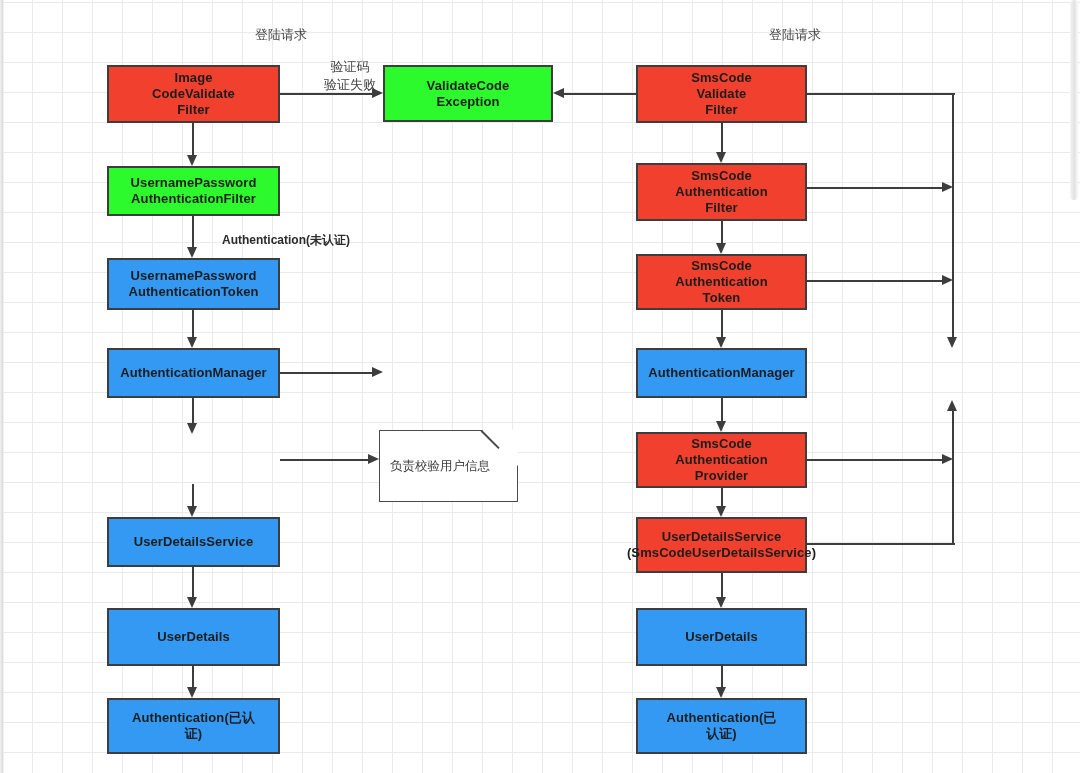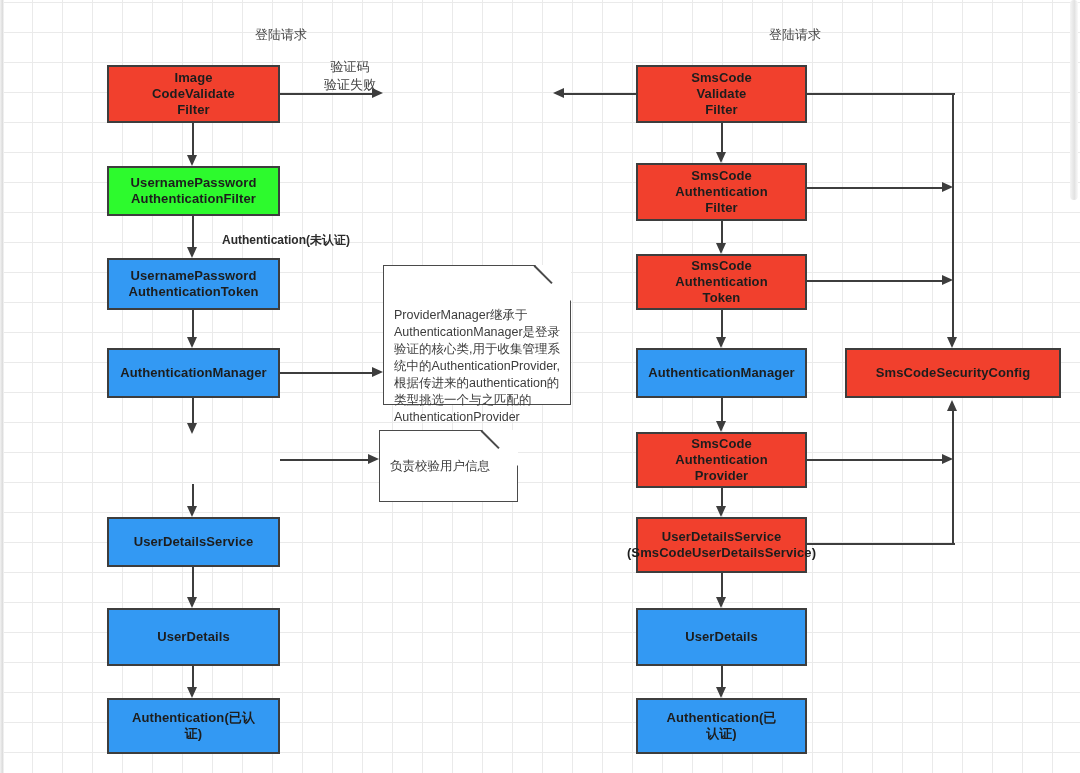--- a/index.html
+++ b/index.html
@@ -161,20 +161,22 @@
 
   <div class="node blue" style="left:107px; top:348px; width:173px; height:50px;">AuthenticationManager</div>
 
 
   <div class="node blue" style="left:107px; top:517px; width:173px; height:50px;">UserDetailsService</div>
 
   <div class="node blue" style="left:107px; top:608px; width:173px; height:58px;">UserDetails</div>
 
   <div class="node blue" style="left:107px; top:698px; width:173px; height:56px;">Authentication(已认证)</div>
 
+  <div class="node green" style="left:383px; top:65px; width:170px; height:57px;">ValidateCode
+Exception</div>
 
   <div class="node red" style="left:636px; top:65px; width:171px; height:58px;">SmsCode
 Validate
 Filter</div>
 
   <div class="node red" style="left:636px; top:163px; width:171px; height:58px;">SmsCode
 Authentication
 Filter</div>
 
   <div class="node red" style="left:636px; top:254px; width:171px; height:56px;">SmsCode
@@ -187,26 +189,21 @@
 Authentication
 Provider</div>
 
   <div class="node red" style="left:636px; top:517px; width:171px; height:56px;">UserDetailsService
 (SmsCodeUserDetailsService)</div>
 
   <div class="node blue" style="left:636px; top:608px; width:171px; height:58px;">UserDetails</div>
 
   <div class="node blue" style="left:636px; top:698px; width:171px; height:56px;">Authentication(已认证)</div>
 
-  <div class="node red" style="left:845px; top:348px; width:216px; height:50px;">SmsCodeSecurityConfig</div>
-
-  <div class="note" style="left:383px; top:265px; width:188px; height:140px;">
-    <span class="dogear"></span>
-    <span class="note-text">ProviderManager继承于AuthenticationManager是登录验证的核心类,用于收集管理系统中的AuthenticationProvider,根据传进来的authentication的类型挑选一个与之匹配的AuthenticationProvider</span>
-  </div>
+
 
   <div class="note" style="left:379px; top:430px; width:139px; height:72px; display:flex; align-items:center;">
     <span class="dogear"></span>
     <span class="note-text">负责校验用户信息</span>
   </div>
 
   <div class="elabel cn" style="left:304px; top:58px; width:92px;text-align:center;">验证码
 验证失败</div>
 
   <div class="elabel" style="left:222px; top:231px; width:215px; text-align:left;">Authentication(未认证)</div>

